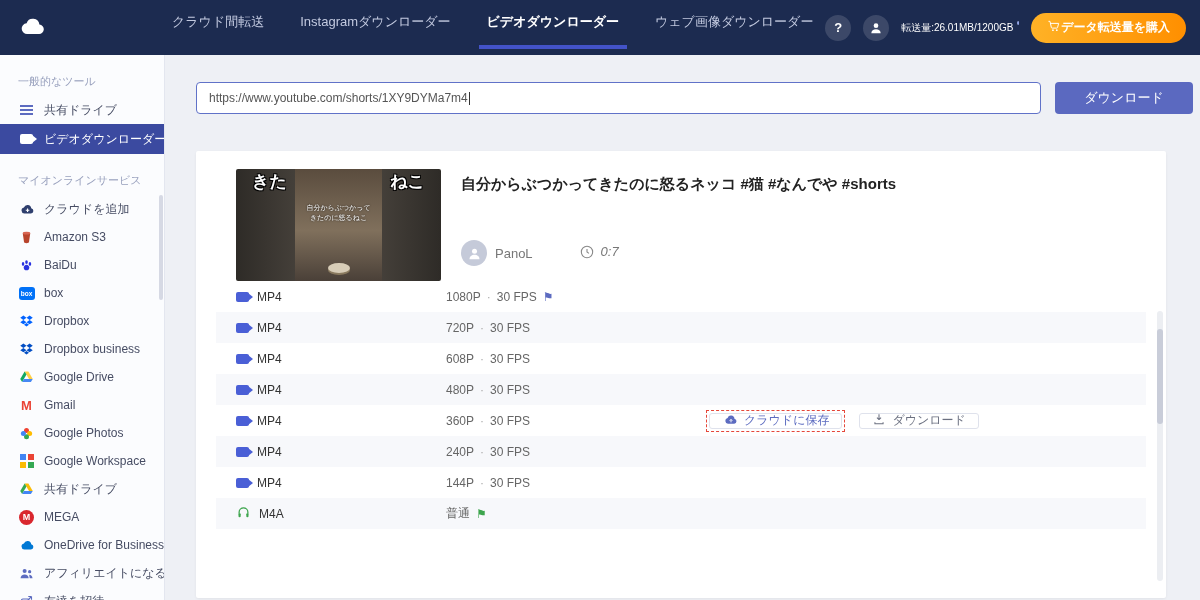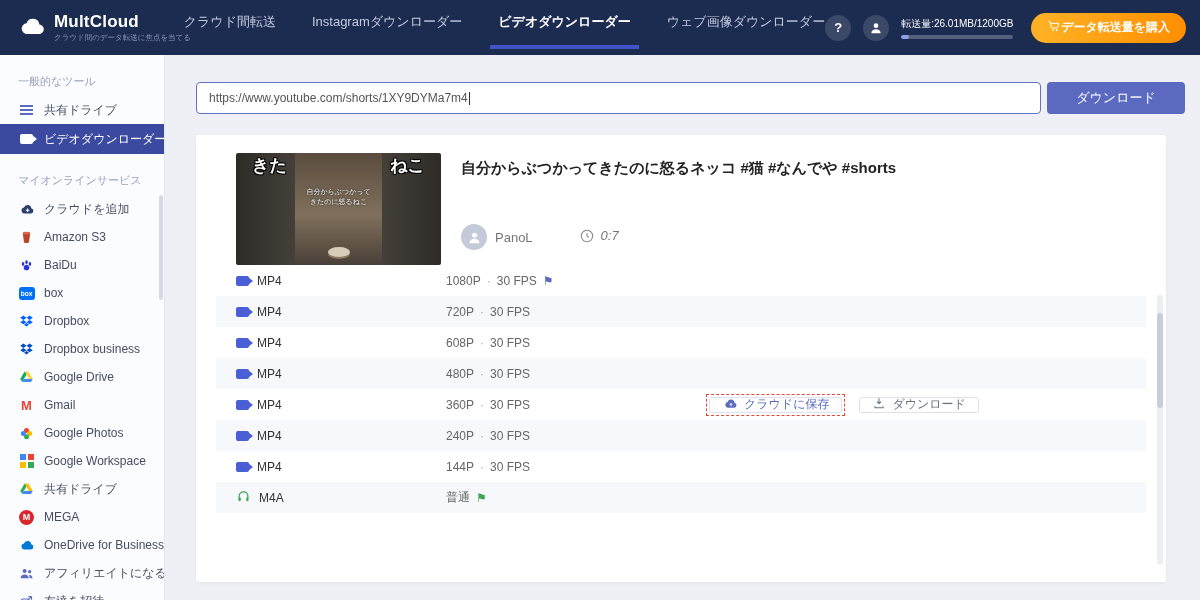--- a/index.html
+++ b/index.html
@@ -12,21 +12,21 @@
   .brand-text{display:flex;flex-direction:column;line-height:1.1;}
   .brand-name{color:#fff;font-size:17px;font-weight:bold;letter-spacing:.2px;}
   .brand-tag{color:#8b96bb;font-size:7.5px;margin-top:2px;white-space:nowrap;}
   .nav{display:flex;gap:36px;margin-left:14px;height:67px;}
   .nav-item{display:flex;align-items:center;height:55px;font-size:13px;color:#c3cae0;cursor:pointer;position:relative;white-space:nowrap;}
   .nav-item.active{color:#fff;font-weight:bold;}
   .nav-item.active::after{content:"";position:absolute;left:-8px;right:-8px;bottom:0;height:4px;background:#4353c8;}
   .top-right{margin-left:auto;display:flex;align-items:center;gap:12px;padding-right:14px;}
   .circle-btn{width:26px;height:26px;border-radius:50%;background:rgba(255,255,255,.14);display:flex;align-items:center;justify-content:center;cursor:pointer;color:#fff;font-size:13px;font-weight:bold;}
   .circle-btn.help::after{content:"?";}
-  .usage{display:flex;flex-direction:column;gap:4px;width:118px;}
+  .usage{display:flex;flex-direction:row;gap:4px;width:118px;}
   .usage-label{color:#fff;font-size:10px;white-space:nowrap;}
   .usage-bar{width:112px;height:4px;border-radius:2px;background:rgba(255,255,255,.25);overflow:hidden;}
   .usage-fill{width:8px;height:100%;background:#8fa2e8;border-radius:2px;}
   .buy-btn{display:flex;align-items:center;gap:0;height:30px;padding:0 16px;border:none;border-radius:16px;background:linear-gradient(90deg,#ffb226,#ff8f00);color:#fff;font-size:12px;font-weight:bold;cursor:pointer;white-space:nowrap;}
 
   
   .sidebar{position:absolute;top:55px;left:0;width:165px;height:545px;background:#fbfcfe;border-right:1px solid #e3e6ef;overflow:hidden;}
   .section-title{padding:19px 0 7px 18px;font-size:11px;color:#98a0bd;white-space:nowrap;}
   .side-item{display:flex;align-items:center;gap:9px;height:28px;padding-left:18px;font-size:12px;color:#464c63;cursor:pointer;white-space:nowrap;}
   .side-item.active{background:#3b4aa0;color:#fff;height:30px;}
@@ -49,26 +49,26 @@
   .ico-mega{width:15px;height:15px;border-radius:50%;background:#d9272e;color:#fff;font-size:9px;font-weight:bold;display:flex;align-items:center;justify-content:center;}
   .ico-mega::after{content:"M";}
   .ico-gws{width:14px;height:14px;background:
     linear-gradient(#4285f4,#4285f4) 0 0/6px 6px no-repeat,
     linear-gradient(#ea4335,#ea4335) 8px 0/6px 6px no-repeat,
     linear-gradient(#fbbc04,#fbbc04) 0 8px/6px 6px no-repeat,
     linear-gradient(#34a853,#34a853) 8px 8px/6px 6px no-repeat;}
 
   
   .content{position:absolute;left:166px;top:55px;width:1034px;height:545px;}
-  .url-row{display:flex;gap:6px;padding:27px 0 0 30px;}
+  .url-row{display:flex;gap:14px;padding:27px 0 0 30px;}
   .url-input{width:845px;height:32px;background:#fff;border:1px solid #6072c8;border-radius:4px;display:flex;align-items:center;padding:0 12px;font-size:12px;color:#555;cursor:text;overflow:hidden;white-space:nowrap;}
   .caret{display:inline-block;width:1px;height:13px;background:#333;margin-left:1px;}
   .dl-btn{width:138px;height:32px;border:none;border-radius:4px;background:#5b69c0;color:#fff;font-size:13px;cursor:pointer;}
 
-  .card{position:absolute;left:30px;top:80px;width:970px;height:447px;background:#fff;border-radius:2px;box-shadow:0 1px 3px rgba(0,0,0,.06);padding:18px 40px 0 40px;overflow:hidden;}
+  .card{position:absolute;left:30px;top:96px;width:970px;height:447px;background:#fff;border-radius:2px;box-shadow:0 1px 3px rgba(0,0,0,.06);padding:18px 40px 0 40px;overflow:hidden;}
   .video-info{display:flex;gap:20px;}
   .thumb{position:relative;width:205px;height:112px;background:linear-gradient(90deg,#2e2b27,#45403a 30%,#45403a 70%,#2e2b27);border-radius:2px;overflow:hidden;flex:0 0 205px;cursor:pointer;}
   .thumb-center{position:absolute;left:29%;top:0;width:42%;height:100%;background:linear-gradient(#5a4c3e,#80705c 55%,#4a4038);}
   .thumb-top{position:absolute;top:0;left:0;right:0;display:flex;justify-content:space-between;padding:1px 16px 0 16px;font-size:17px;font-weight:bold;color:#fff;text-shadow:-1px -1px 0 #000,1px -1px 0 #000,-1px 1px 0 #000,1px 1px 0 #000;}
   .thumb-cap{position:absolute;top:34px;left:0;right:0;text-align:center;font-size:7px;color:#fff;text-shadow:0 0 2px #000;line-height:1.4;}
   .thumb-bowl{position:absolute;left:45%;bottom:8px;width:22px;height:10px;border-radius:50%;background:#d8cdb8;box-shadow:0 2px 0 #8a7a5f;}
   .meta{padding-top:5px;}
   .vtitle{font-size:15px;font-weight:bold;color:#222;max-width:660px;line-height:1.35;}
   .vmeta-row{display:flex;align-items:center;margin-top:46px;color:#777;font-size:13px;}
   .avatar{width:26px;height:26px;border-radius:50%;background:#c5cad9;display:flex;align-items:center;justify-content:center;margin-right:8px;flex:0 0 26px;}
@@ -93,24 +93,20 @@
 </style>
 </head>
 <body>
 
 <header class="topbar">
   <div class="brand">
     <span>
       <svg width="30" height="22" viewBox="0 0 30 22">
           <path d="M23.4 9.6a6.6 6.6 0 0 0-12.8-1.4A5.4 5.4 0 0 0 11.6 19h11.2a4.7 4.7 0 0 0 .6-9.4z" fill="#fff"></path>
         </svg>
-    </span>
-    <span class="brand-text">
-      <span class="brand-name">MultCloud</span>
-      <span class="brand-tag">クラウド間のデータ転送に焦点を当てる</span>
     </span>
   </div>
   <nav class="nav">
     <div class="nav-item">クラウド間転送</div>
     <div class="nav-item">Instagramダウンローダー</div>
     <div class="nav-item active">ビデオダウンローダー</div>
     <div class="nav-item">ウェブ画像ダウンローダー</div>
   </nav>
   <div class="top-right">
     <div class="circle-btn help"></div>

